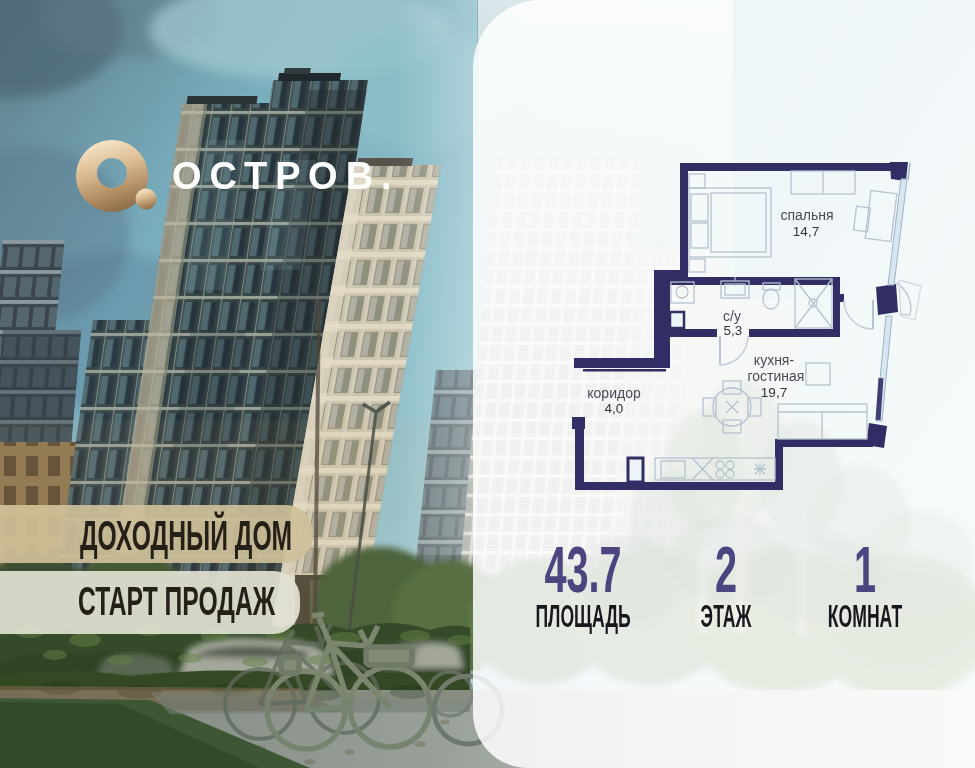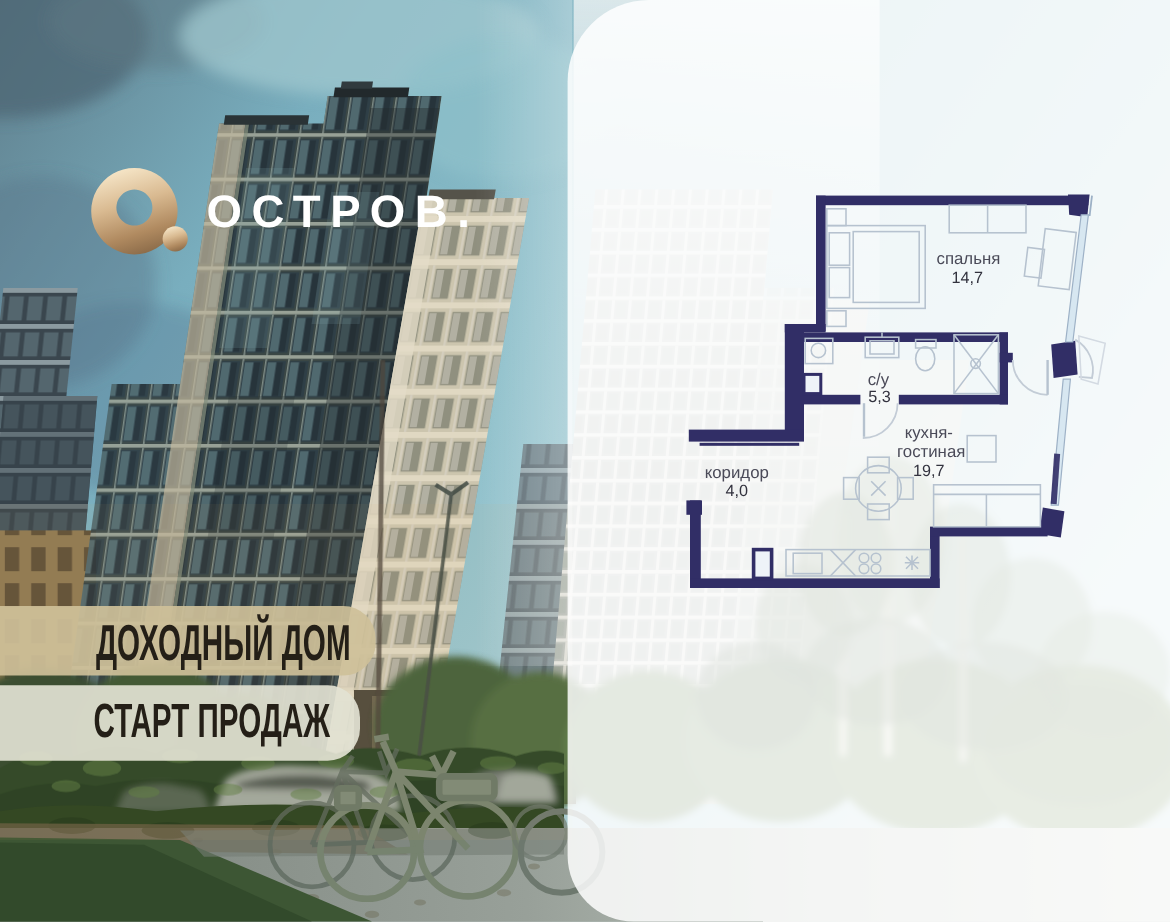--- a/index.html
+++ b/index.html
@@ -432,14 +432,28 @@
     <text x="776" y="381" font-size="14" text-anchor="middle">гостиная</text>
 
     <text x="774" y="397" font-size="13.5" fill="#32323e" text-anchor="middle">19,7</text>
 
     <text x="614" y="398" font-size="14" text-anchor="middle">коридор</text>
 
     <text x="614" y="413" font-size="13.5" fill="#32323e" text-anchor="middle">4,0</text>
   </g>
 </svg>
 
-
+<div style="position:absolute;left:483px;top:530px;width:492px;height:120px;color:#4b4680;">
+
+  <div style="position:absolute;left:0;top:3px;width:200px;text-align:center;font-size:64px;font-weight:bold;transform:scaleX(0.62);">43.7</div>
+
+  <div style="position:absolute;left:143px;top:3px;width:200px;text-align:center;font-size:64px;font-weight:bold;transform:scaleX(0.62);">2</div>
+
+  <div style="position:absolute;left:282px;top:3px;width:200px;text-align:center;font-size:64px;font-weight:bold;transform:scaleX(0.62);">1</div>
+
+  <div style="position:absolute;left:0;top:68px;width:200px;text-align:center;font-size:32px;font-weight:bold;color:#17171c;transform:scaleX(0.55);">ПЛОЩАДЬ</div>
+
+  <div style="position:absolute;left:143px;top:68px;width:200px;text-align:center;font-size:32px;font-weight:bold;color:#17171c;transform:scaleX(0.55);">ЭТАЖ</div>
+
+  <div style="position:absolute;left:282px;top:68px;width:200px;text-align:center;font-size:32px;font-weight:bold;color:#17171c;transform:scaleX(0.55);">КОМНАТ</div>
 </div>
 
+</div>
+
 </body></html>

